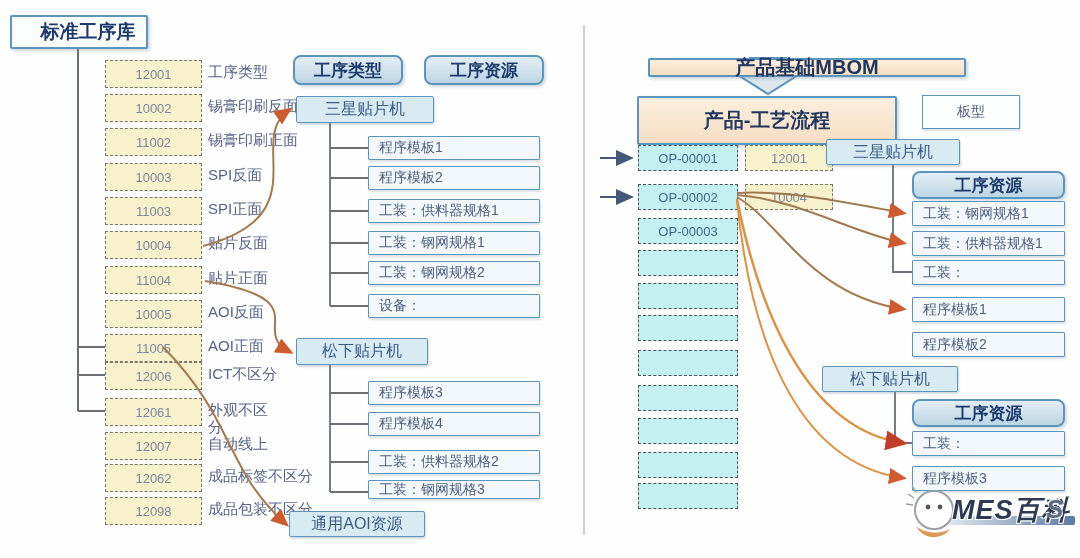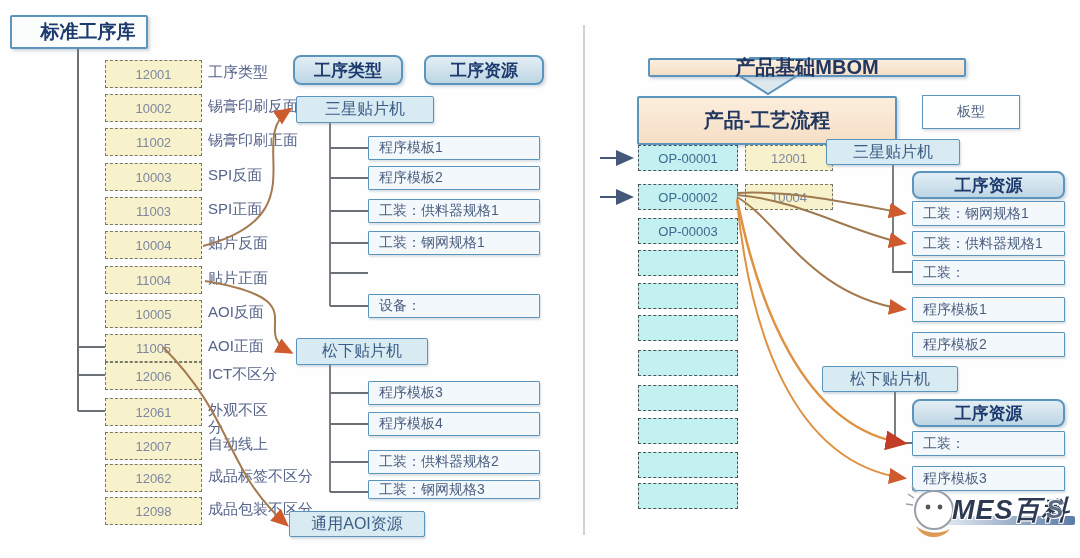--- a/index.html
+++ b/index.html
@@ -167,20 +167,21 @@
     </div>
 
   <div class="abs hdrbox" style="left:293px;top:55px;width:110px;height:30px;">工序类型</div>
   <div class="abs hdrbox" style="left:424px;top:55px;width:120px;height:30px;">工序资源</div>
 
   <div class="abs machinebox" style="left:296px;top:96px;width:138px;height:27px;font-weight:normal;color:#3b5d86;">三星贴片机</div>
   <div class="abs resbox" style="left:368px;top:136px;width:172px;height:24px;">程序模板1</div>
   <div class="abs resbox" style="left:368px;top:166px;width:172px;height:24px;">程序模板2</div>
   <div class="abs resbox" style="left:368px;top:199px;width:172px;height:24px;">工装：供料器规格1</div>
   <div class="abs resbox" style="left:368px;top:231px;width:172px;height:24px;">工装：钢网规格1</div>
+  <div class="abs resbox" style="left:368px;top:261px;width:172px;height:24px;">工装：钢网规格2</div>
   <div class="abs resbox" style="left:368px;top:294px;width:172px;height:24px;">设备：</div>
 
   <div class="abs machinebox" style="left:296px;top:338px;width:132px;height:27px;font-weight:normal;color:#3b5d86;">松下贴片机</div>
   <div class="abs resbox" style="left:368px;top:381px;width:172px;height:24px;">程序模板3</div>
   <div class="abs resbox" style="left:368px;top:412px;width:172px;height:24px;">程序模板4</div>
   <div class="abs resbox" style="left:368px;top:450px;width:172px;height:24px;">工装：供料器规格2</div>
   <div class="abs resbox" style="left:368px;top:480px;width:172px;height:19px;">工装：钢网规格3</div>
 
   <div class="abs machinebox" style="left:289px;top:511px;width:136px;height:26px;font-weight:normal;color:#3b5d86;">通用AOI资源</div>
 

